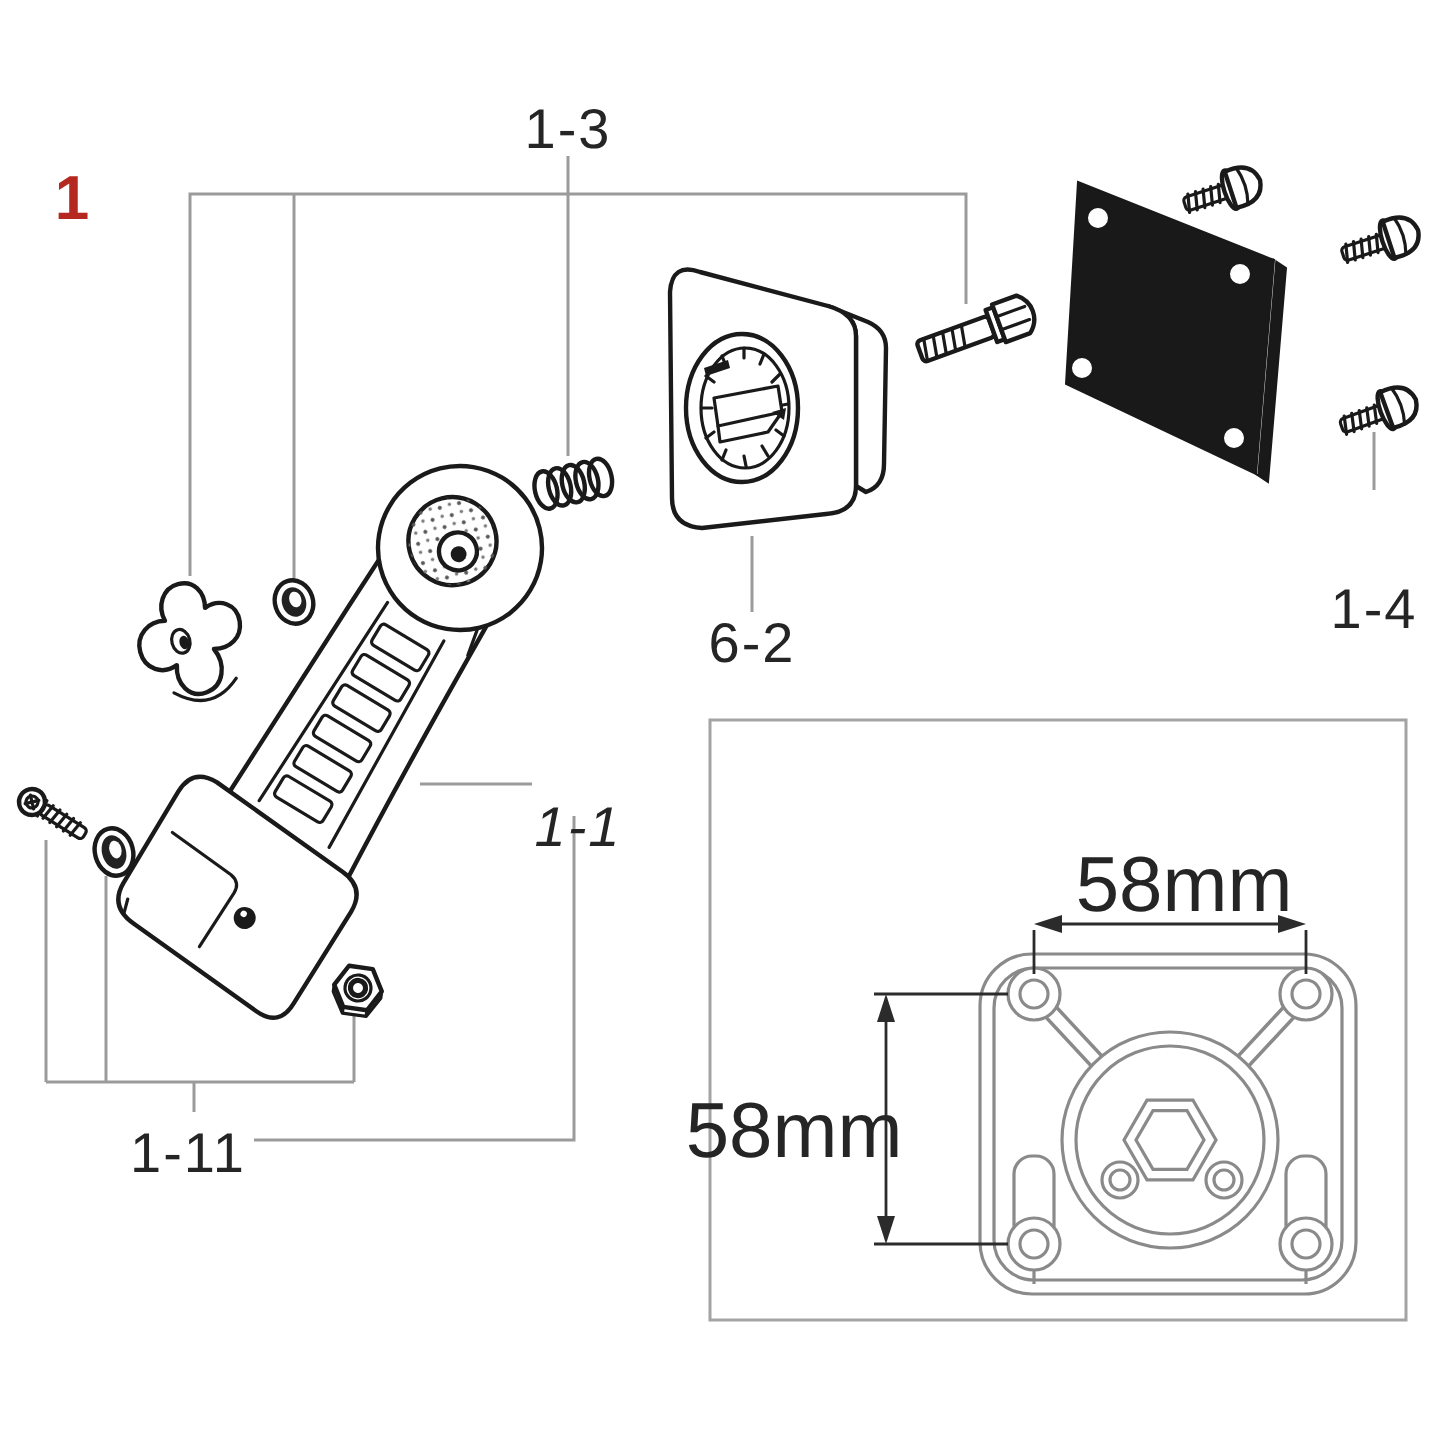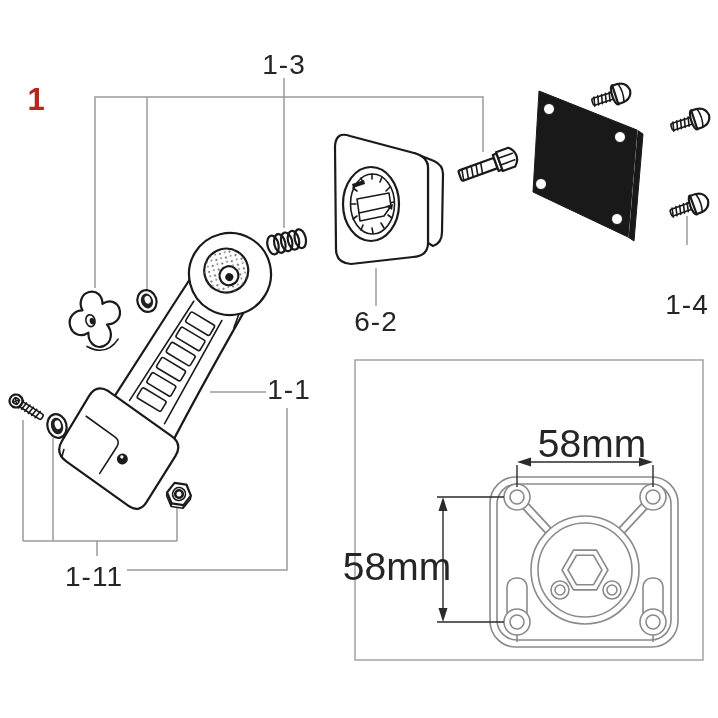--- a/index.html
+++ b/index.html
@@ -203,20 +203,20 @@
 
       <path class="dimln" d="M443,501 L443,618 M437,497 L504,497 M437,622 L504,622"></path>
       <polygon points="443,497 438.5,511 447.5,511" class="dimf"></polygon>
       <polygon points="443,622 438.5,608 447.5,608" class="dimf"></polygon>
     </g>
   </g>
 </svg>
 
 <div class="lbl fig" style="left:36px;top:99px;">1</div>
 <div class="lbl" style="left:284px;top:65px;">1-3</div>
-<div class="lbl" style="left:289px;top:390px;">1-1</div>
+<div class="lbl" style="left:289px;top:414px;font-style:italic;">1-1</div>
 <div class="lbl" style="left:376px;top:322px;">6-2</div>
 <div class="lbl" style="left:687px;top:261px;margin-top:44px;">1-4</div>
 <div class="lbl" style="left:94px;top:577px;">1-11</div>
 <div class="lbl dim" style="left:592px;top:443px;">58mm</div>
 <div class="lbl dim" style="left:397px;top:566px;">58mm</div>
 
 </div>
 
 </body></html>

